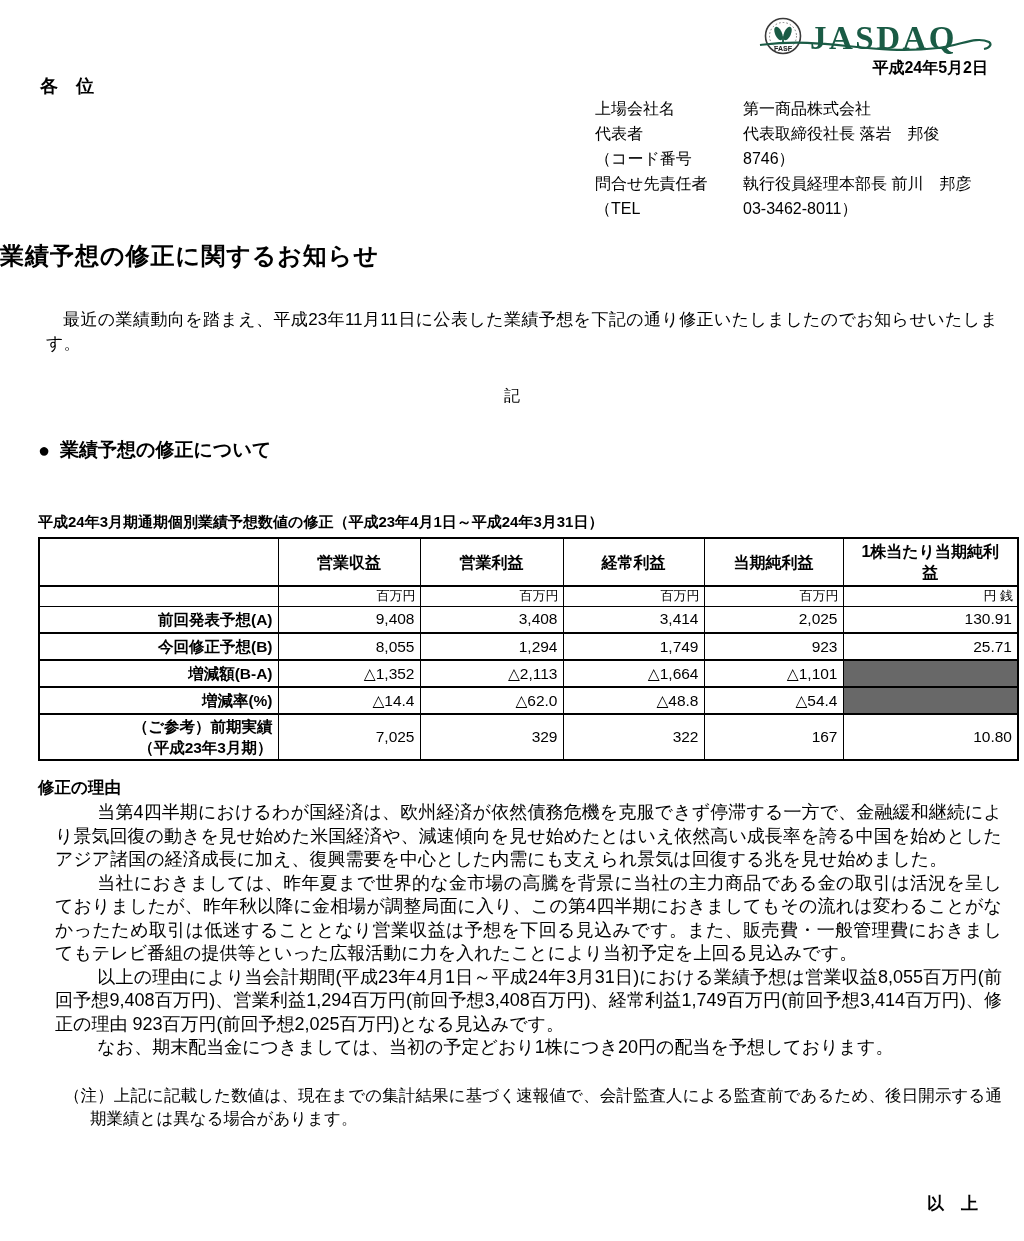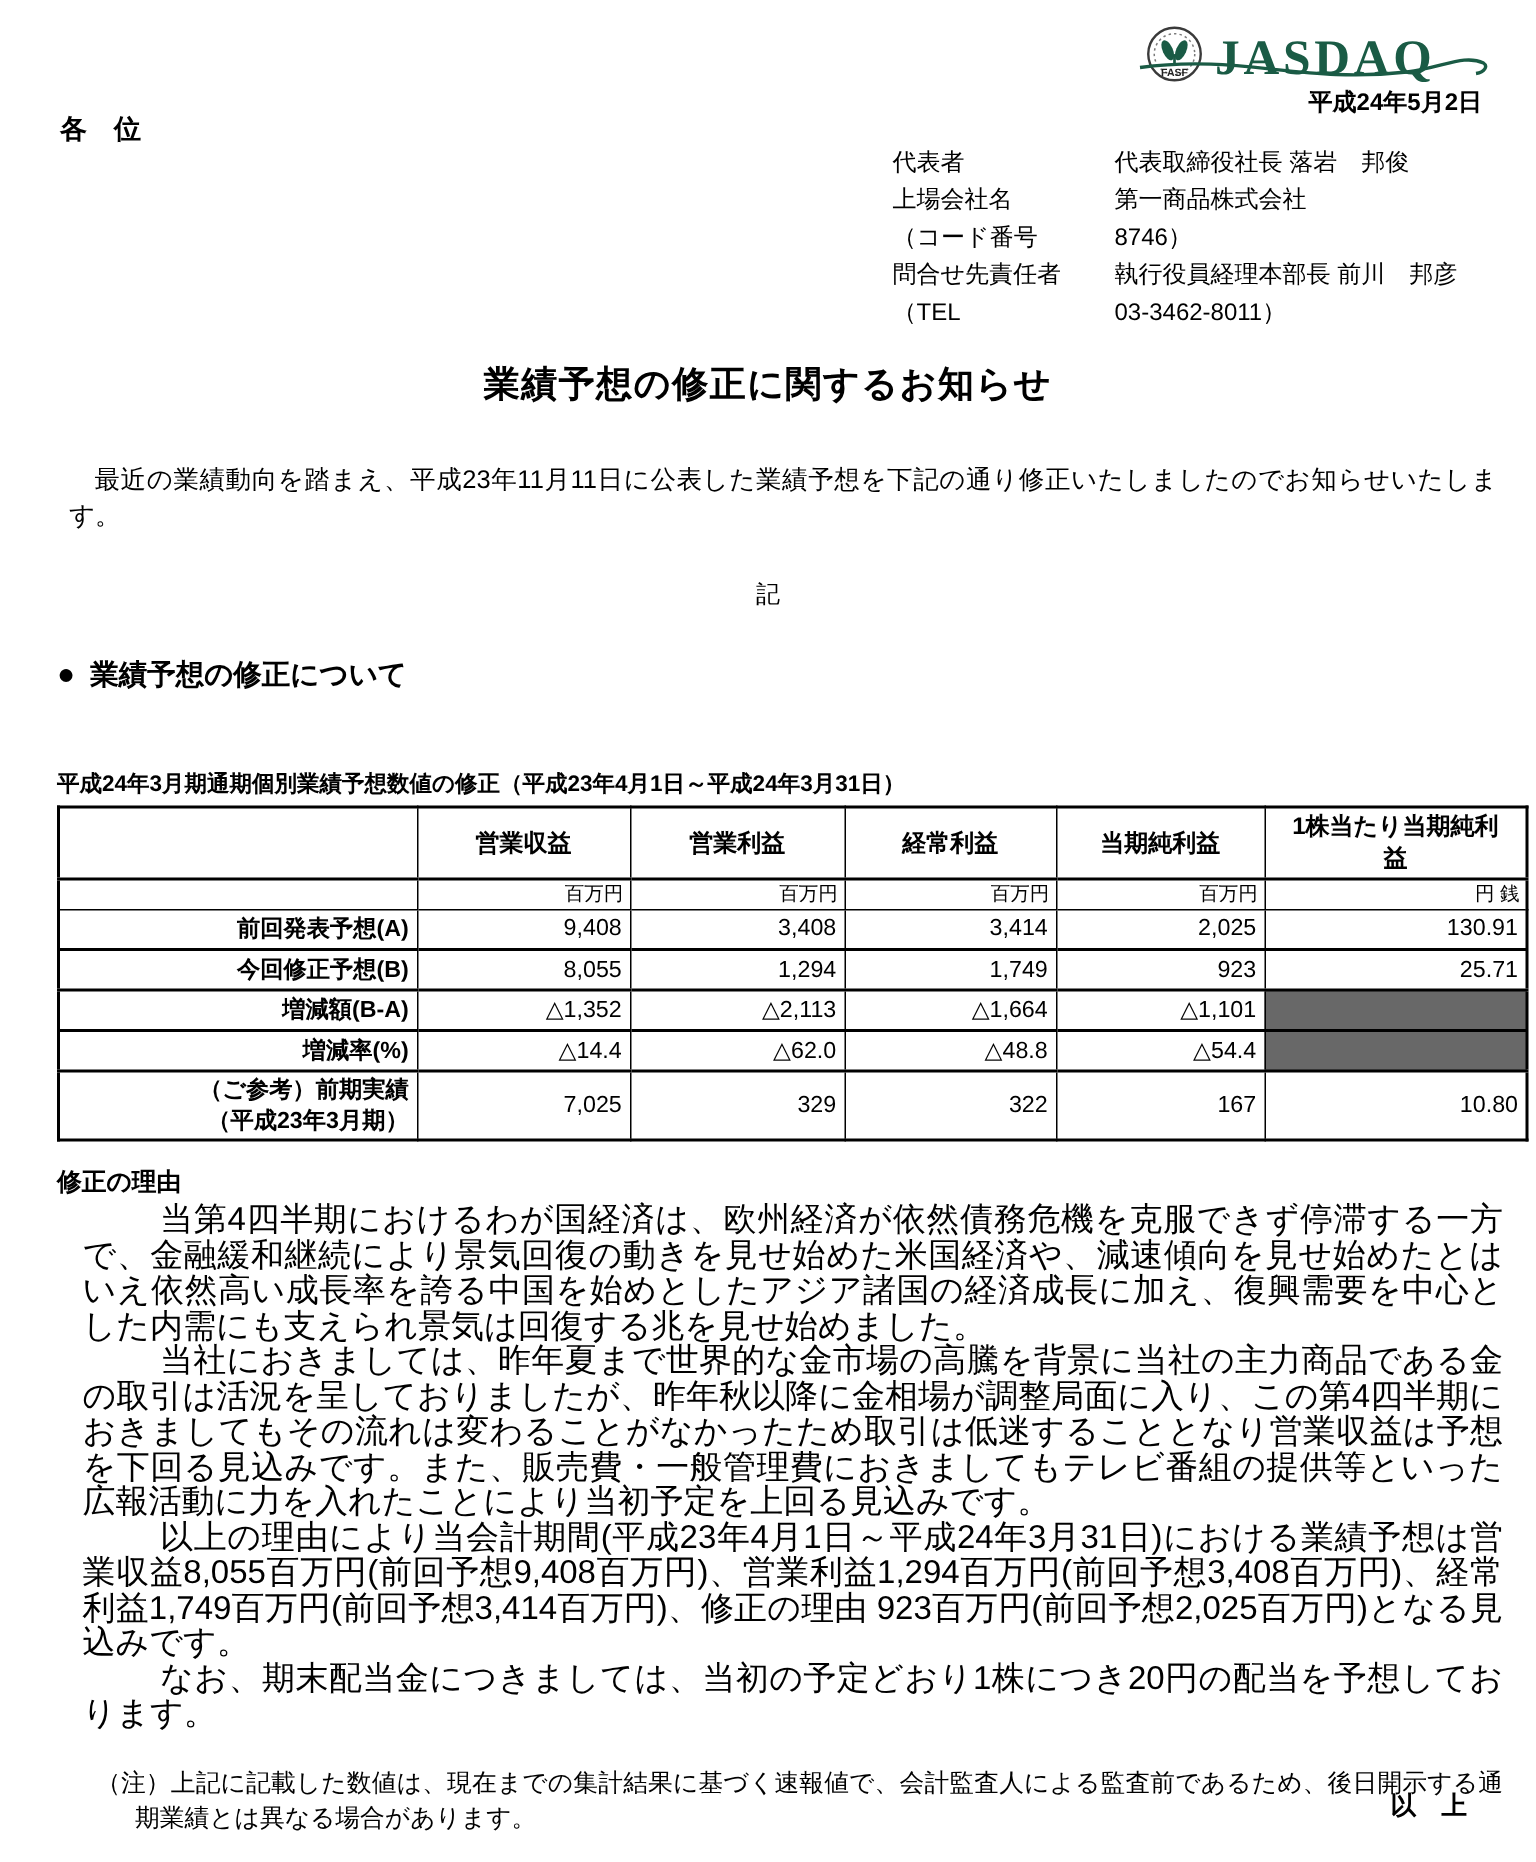--- a/index.html
+++ b/index.html
@@ -13,38 +13,38 @@
   
   .header { position:relative; height:232px; }
   .addressee { position:absolute; left:40px; top:74px; font-size:18px; font-weight:bold; }
   .logo-wrap { position:absolute; right:30px; top:12px; width:236px; height:50px; }
   .doc-date { position:absolute; right:36px; top:58px; font-size:16px; font-weight:bold; }
   .company-info { position:absolute; left:595px; top:96px; font-size:16px; }
   .ci-row { display:flex; line-height:25px; }
   .ci-label { width:148px; flex:0 0 148px; }
   .ci-value { white-space:nowrap; }
   
-  .doc-title { text-align:center; font-size:24px; font-weight:bold; margin:8px 0 0 0; letter-spacing:1px; }
+  .doc-title { text-align:left; font-size:24px; font-weight:bold; margin:8px 0 0 0; letter-spacing:1px; }
   .intro { margin:36px 26px 0 46px; font-size:17px; line-height:24px; text-indent:1em; text-align:justify; }
   .record-mark { text-align:center; font-size:16px; margin-top:30px; }
   .section-heading { margin:30px 0 0 38px; font-size:19px; font-weight:bold; display:flex; align-items:center; }
   .section-heading .bullet { font-size:20px; margin-right:10px; }
   
   .table-caption { margin:50px 0 5px 38px; font-size:15px; font-weight:bold; }
   table.forecast { border-collapse:collapse; margin-left:38px; width:979px; table-layout:fixed; border:2px solid #000; }
   table.forecast th, table.forecast td { border-left:1px solid #000; padding:0 5px; }
   table.forecast tr.head-row th { border-bottom:2px solid #000; font-size:16px; font-weight:bold; text-align:center; vertical-align:middle; height:48px; line-height:21px; white-space:pre-line; }
   table.forecast tr.unit-row td { border-bottom:1px solid #000; font-size:13px; text-align:right; height:20px; padding-right:4px; }
   table.forecast tr.data-row td { border-bottom:2px solid #000; height:27px; font-size:15.5px; text-align:right; vertical-align:middle; }
   table.forecast tr.last-row td { height:46px; font-size:15.5px; text-align:right; vertical-align:middle; }
   table.forecast td.rowlabel { text-align:left; font-weight:bold; font-size:15.5px; padding-left:4px; white-space:pre-line; line-height:21px;margin-top:36px; }
   table.forecast td.shaded { background:var(--shaded,#686868); }
   
   .reason-heading { margin:16px 0 2px 38px; font-size:16.5px; font-weight:bold; }
-  .reason p { margin:0 22px 0 55px; font-size:22px; line-height:23.5px; text-indent:2.35em; text-align:justify; }
+  .reason p { margin:0 22px 0 55px; font-size:18px; line-height:23.5px; text-indent:2.35em; text-align:justify; }
   .note { margin:24px 22px 0 90px; font-size:16.5px; line-height:23.5px; text-indent:-26px; text-align:justify; }
   .closing { position:absolute; right:46px; top:1192px; font-size:17px; font-weight:bold; }
   svg text.brand { font-family:"Liberation Serif", serif; }
 </style>
 </head>
 <body>
 
 <div class="header">
   <div class="addressee">各　位</div>
 
@@ -65,26 +65,26 @@
       <path d="M2 33 C 70 24, 110 44, 180 36 C 204 33, 218 24, 231 30 C 234 32, 232 36, 226 37" stroke="var(--brand,#1a5b45)" stroke-width="2.2" fill="none"></path>
 
       <text class="brand" x="52" y="37" font-size="33" font-weight="bold" letter-spacing="2.5" fill="var(--brand,#1a5b45)">JASDAQ</text>
     </svg>
   </div>
 
   <div class="doc-date">平成24年5月2日</div>
 
   <div class="company-info">
     <div class="ci-row">
+      <span class="ci-label">上場会社名</span>
+      <span class="ci-value">第一商品株式会社</span>
+    </div>
+    <div class="ci-row">
       <span class="ci-label">代表者</span>
       <span class="ci-value">代表取締役社長 落岩　邦俊</span>
-    </div>
-    <div class="ci-row">
-      <span class="ci-label">上場会社名</span>
-      <span class="ci-value">第一商品株式会社</span>
     </div>
     <div class="ci-row">
       <span class="ci-label">（コード番号</span>
       <span class="ci-value">8746）</span>
     </div>
     <div class="ci-row">
       <span class="ci-label">問合せ先責任者</span>
       <span class="ci-value">執行役員経理本部長 前川　邦彦</span>
     </div>
     <div class="ci-row">

